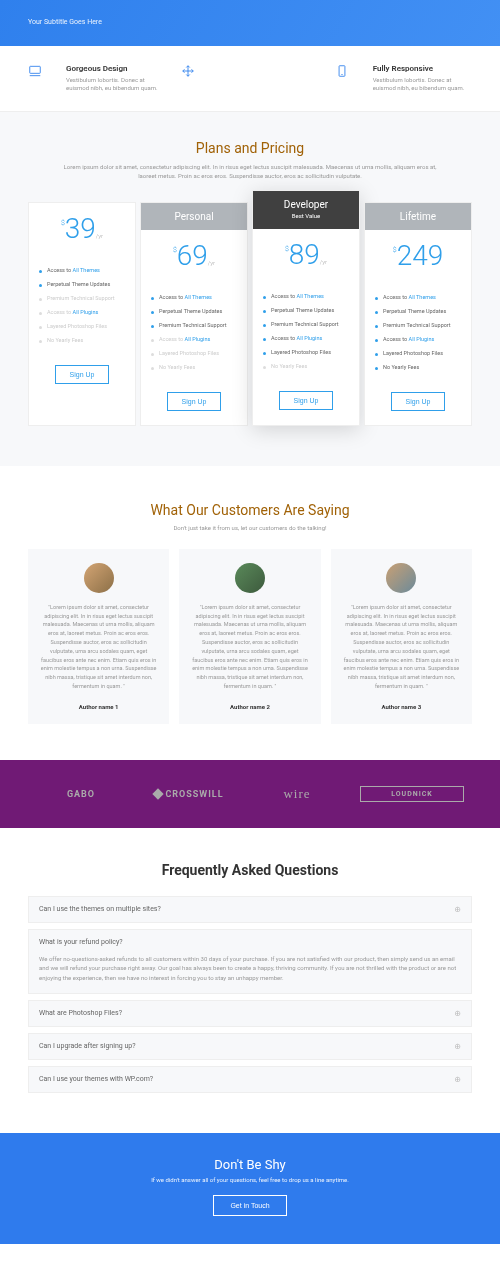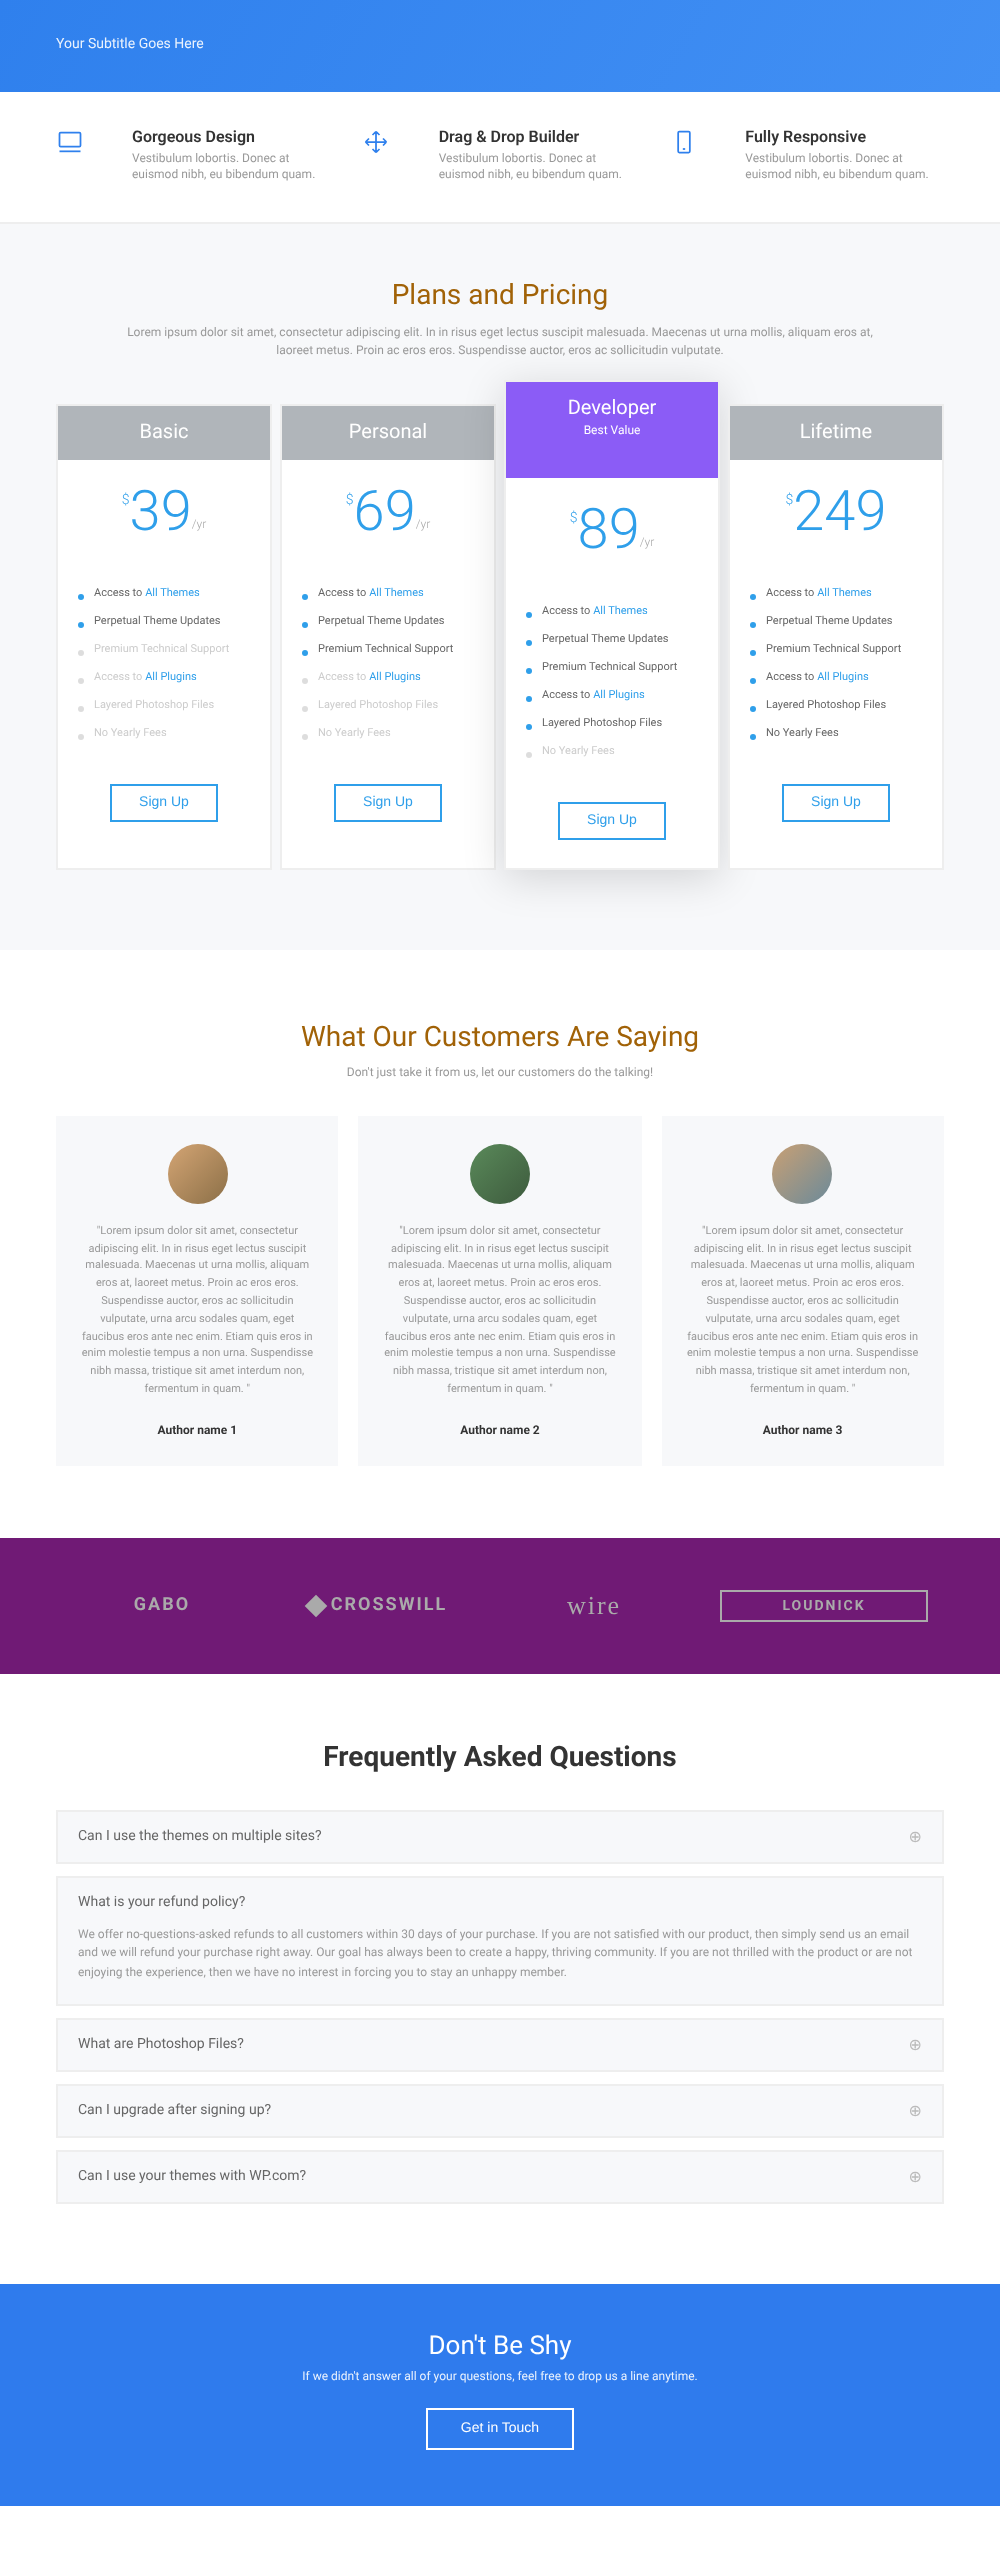--- a/index.html
+++ b/index.html
@@ -13,21 +13,21 @@
 .feature .ic svg{width:14px;height:14px;stroke:#2F80ED;fill:none;stroke-width:1.5}
 .feature h3{font-size:8px;font-weight:600;margin-bottom:3px;color:#333}
 .feature p{font-size:6px;color:#999;line-height:1.4}
 .pricing-sec{background:#f7f8fa;padding:28px 28px 40px;text-align:center}
 .sec-title{font-size:14px;font-weight:400;color:#a16207;margin-bottom:6px}
 .sec-sub{font-size:6px;color:#999;max-width:380px;margin:0 auto 22px;line-height:1.5}
 .plans{display:flex;gap:4px;justify-content:center}
 .plan{background:#fff;flex:1;max-width:110px;text-align:center;border:1px solid #eee}
 .plan.feat{margin-top:-12px;box-shadow:0 4px 20px rgba(0,0,0,.15)}
 .plan-hdr{background:#b0b5ba;color:#fff;padding:8px 4px}
-.plan.feat .plan-hdr{background:#8b5cf6;padding:8px 4px 20px}
+.plan.feat .plan-hdr{background:#404040;padding:8px 4px 10px}
 .plan-hdr h4{font-size:10px;font-weight:400}
 .plan-hdr .bv{font-size:6px;margin-top:2px}
 .price{padding:12px 4px;color:#2F9FEA;font-weight:300;display:flex;align-items:flex-start;justify-content:center}
 .price .d{font-size:7px;margin-top:4px}
 .price .n{font-size:28px;line-height:1}
 .price .p{font-size:6px;color:#aaa;align-self:flex-end;margin-bottom:4px}
 .plist{list-style:none;padding:8px 10px;text-align:left}
 .plist li{font-size:5.5px;padding:4px 0;color:#666;position:relative;padding-left:8px}
 .plist li::before{content:"";position:absolute;left:0;top:7px;width:3px;height:3px;border-radius:50%;background:#2F9FEA}
 .plist li.dim{color:#ccc}
@@ -79,46 +79,40 @@
         <h3>Gorgeous Design</h3>
         <p>Vestibulum lobortis. Donec at euismod nibh, eu bibendum quam.</p>
       </div>
     </div>
     <div class="feature">
       <div class="ic">
         <svg viewBox="0 0 24 24">
           <path d="M12 3l3 3M12 3l-3 3M12 3v18M12 21l3-3M12 21l-3-3M3 12l3-3M3 12l3 3M3 12h18M21 12l-3-3M21 12l-3 3"></path>
         </svg>
       </div>
-      <div>
-        <h3>Drag &amp; Drop Builder</h3>
-        <p>Vestibulum lobortis. Donec at euismod nibh, eu bibendum quam.</p>
-      </div>
     </div>
     <div class="feature">
       <div class="ic">
         <svg viewBox="0 0 24 24">
           <rect x="7" y="3" width="10" height="18" rx="1"></rect>
           <line x1="11" y1="18" x2="13" y2="18"></line>
         </svg>
       </div>
       <div>
         <h3>Fully Responsive</h3>
         <p>Vestibulum lobortis. Donec at euismod nibh, eu bibendum quam.</p>
       </div>
     </div>
   </div>
 
 <div class="pricing-sec">
   <h2 class="sec-title">Plans and Pricing</h2>
   <p class="sec-sub">Lorem ipsum dolor sit amet, consectetur adipiscing elit. In in risus eget lectus suscipit malesuada. Maecenas ut urna mollis, aliquam eros at, laoreet metus. Proin ac eros eros. Suspendisse auctor, eros ac sollicitudin vulputate.</p>
   <div class="plans" id="plans">
-      <div class="plan "><div class="plan-hdr">
-          <h4>Basic</h4>
-        </div><div class="price">
+      <div class="plan "><div class="price">
           <span class="d">$</span>
           <span class="n">39</span>
           <span class="p">/yr</span>
         </div><ul class="plist">
           <li class="">Access to <a>All Themes</a></li>
           <li class="">Perpetual Theme Updates</li>
           <li class="dim">Premium Technical Support</li>
           <li class="dim">Access to <a>All Plugins</a></li>
           <li class="dim">Layered Photoshop Files</li>
           <li class="dim">No Yearly Fees</li>

